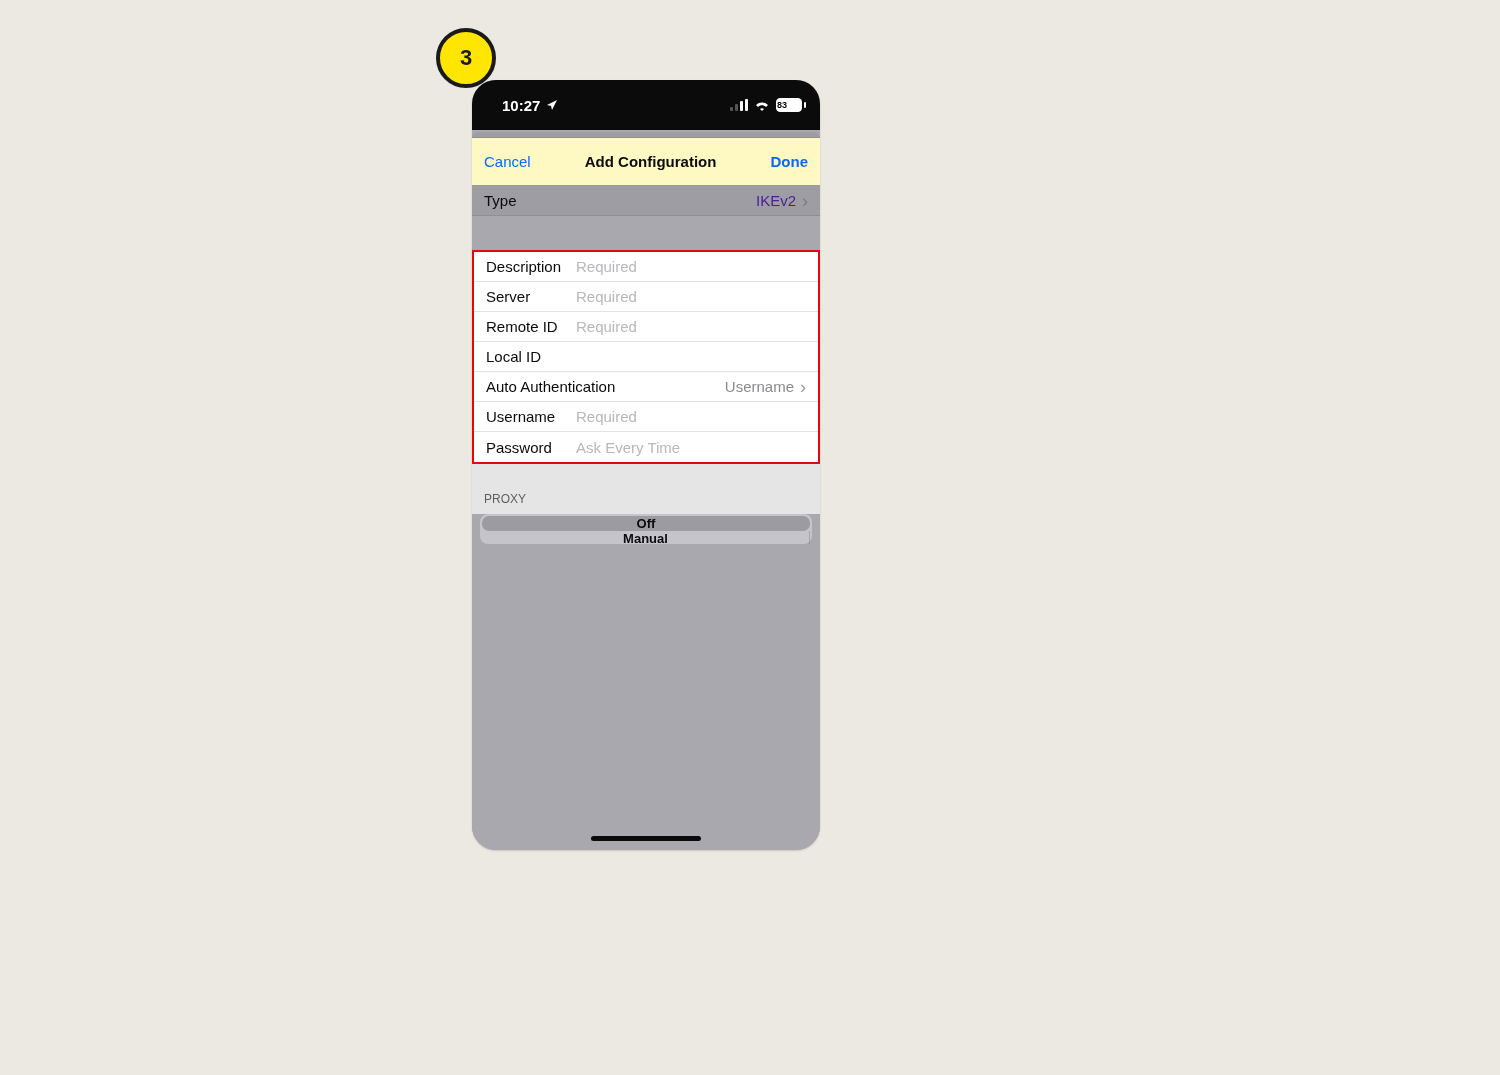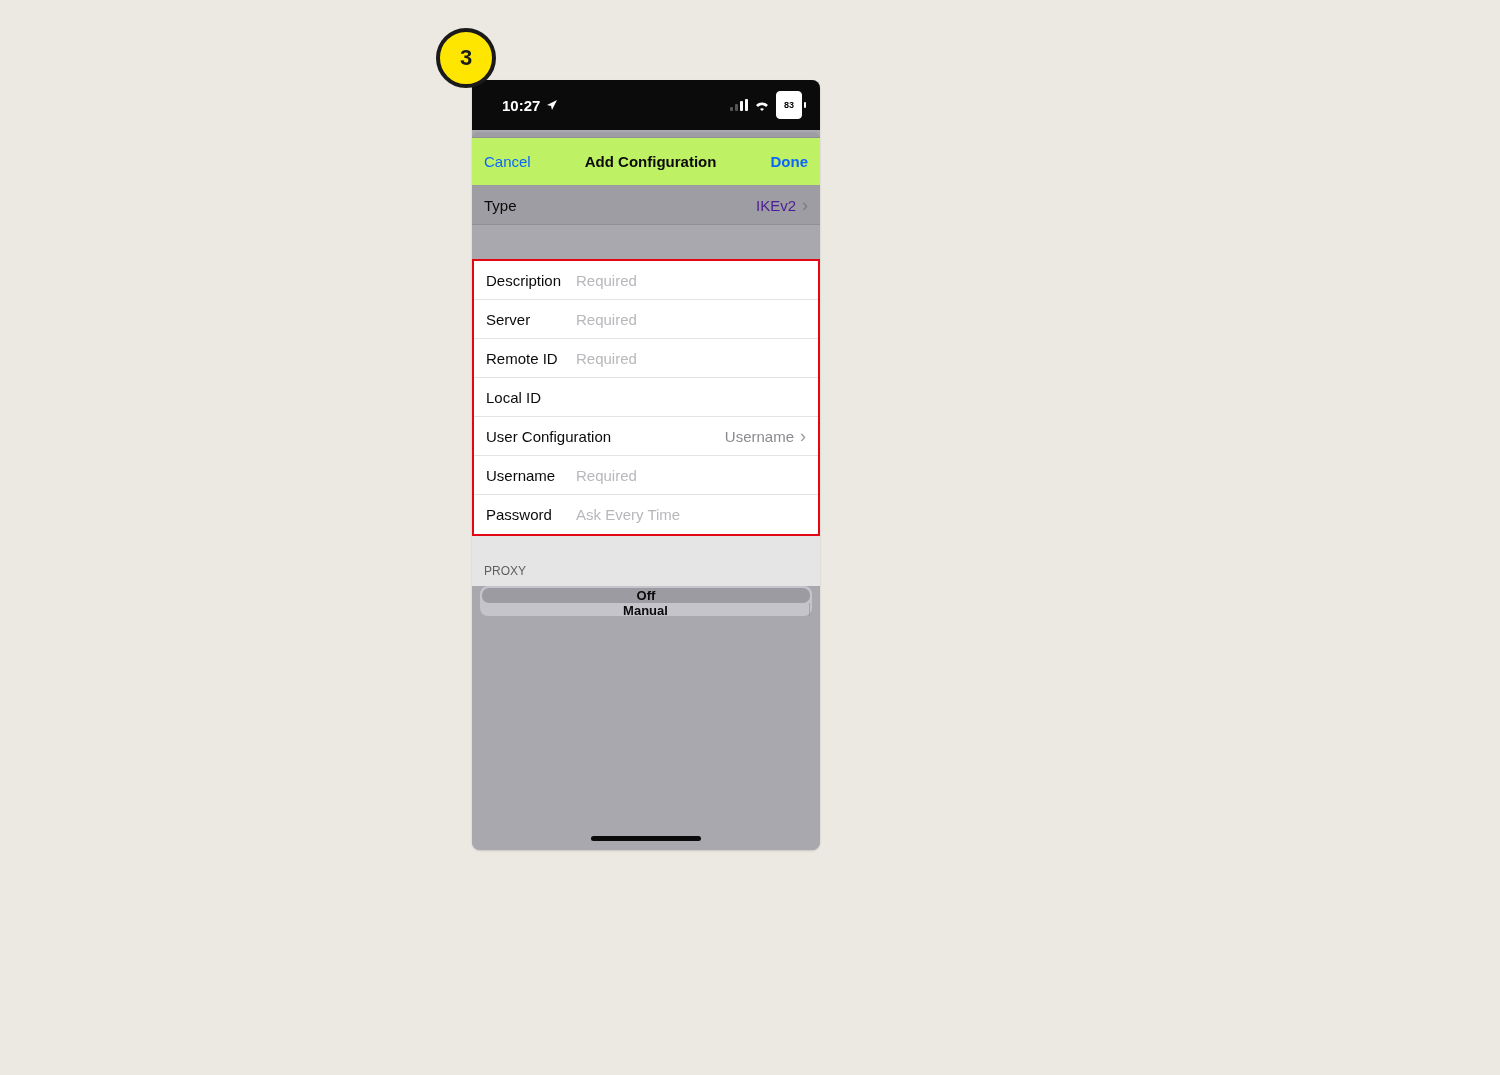--- a/index.html
+++ b/index.html
@@ -12,21 +12,21 @@
   .stage {
     width: 1500px; height: 1075px;
     position: relative;
   }
   .phone {
     position: absolute;
     top: 80px;
     left: 472px;
     width: 348px;
     height: 770px;
-    border-radius: 8px;
+    border-radius: 24px;
     overflow: hidden;
     box-shadow: 0 1px 2px rgba(0,0,0,0.15);
     background: #a8a8ae;
     display: flex;
     flex-direction: column;
   }
   .badge {
     position: absolute;
     top: 28px;
     left: 436px;
@@ -52,22 +52,22 @@
     padding: 0 14px 0 30px;
     font-size: 15px;
     font-weight: 600;
   }
   .sb-left { display: flex; align-items: center; gap:6px;}
   .sb-right { display:flex; align-items:center; gap:6px; }
   .batt-pill {
     display:inline-flex; align-items:center; gap:2px;
   }
   .batt-box {
-    width:26px; height:28px; border:1px solid #fff; border-radius:4px;
-    position:relative; display:flex; align-items:center; justify-content:center;
+    width:26px; height:14px; border:1px solid #fff; border-radius:4px;
+    position:relative; display:flex; align-items:center; justify-content:flex-start;
     font-size:9px; font-weight:700; color:#000; background:#fff;
   }
   .batt-tip { width:2px; height:6px; background:#fff; border-radius:1px;}
   .signal { display:inline-flex; align-items:flex-end; gap:2px; height:12px;}
   .signal span { width:3px; background:#555; border-radius:1px;}
   .signal span:nth-child(1){height:4px;}
   .signal span:nth-child(2){height:7px;}
   .signal span:nth-child(3){height:10px; background:#fff;}
   .signal span:nth-child(4){height:12px; background:#fff;}
 
@@ -77,33 +77,33 @@
     border-bottom:1px solid #8f8f95;
     margin-top:2px;
     border-radius: 12px 12px 0 0;
   }
   .nav {
     height:48px;
     display:flex;
     align-items:center;
     justify-content:space-between;
     padding:0 12px;
-    background:#bef264;
+    background:#fef9c3;
     border-bottom:1px solid #9b9ba1;
     gap:22px;
   }
   .nav .title { font-weight:600; font-size:15px; color:#0b0b0b;}
   .nav .cancel, .nav .done { color:#0b66ff; font-size:15px; }
   .nav .done { font-weight:600; }
 
   .cell {
     display:flex;
     align-items:center;
     padding:0 12px;
-    height:39px;
+    height:30px;
     font-size:15px;
   }
   .cell .label { color:#0b0b0b; width:90px;}
   .cell .value { color:#6f6f73; margin-left:auto; margin-right:6px;}
   .dim-cell { background:#9d9da3; border-bottom:1px solid #8f8f95;}
   .dim-cell .label { color:#0b0b0b; width:auto;}
   .dim-cell .value { color:#4c1d95;}
   .gap-dim { height:34px; background:#a8a8ae;}
 
   .highlight-box {
@@ -229,21 +229,21 @@
         <span class="label">Remote ID</span>
         <span class="input">Required</span>
       </div>
       <div class="cell white-cell field-row">
         <span class="label">Local ID</span>
         <span class="input"></span>
       </div>
 
 
       <div class="cell white-cell nav-cell">
-        <span class="label">User Configuration</span>
+        <span class="label">Auto Authentication</span>
         <span class="value">Username</span>
         <span class="chev">›</span>
       </div>
       <div class="cell white-cell field-row">
         <span class="label">Username</span>
         <span class="input">Required</span>
       </div>
       <div class="cell white-cell field-row">
         <span class="label">Password</span>
         <span class="input">Ask Every Time</span>

